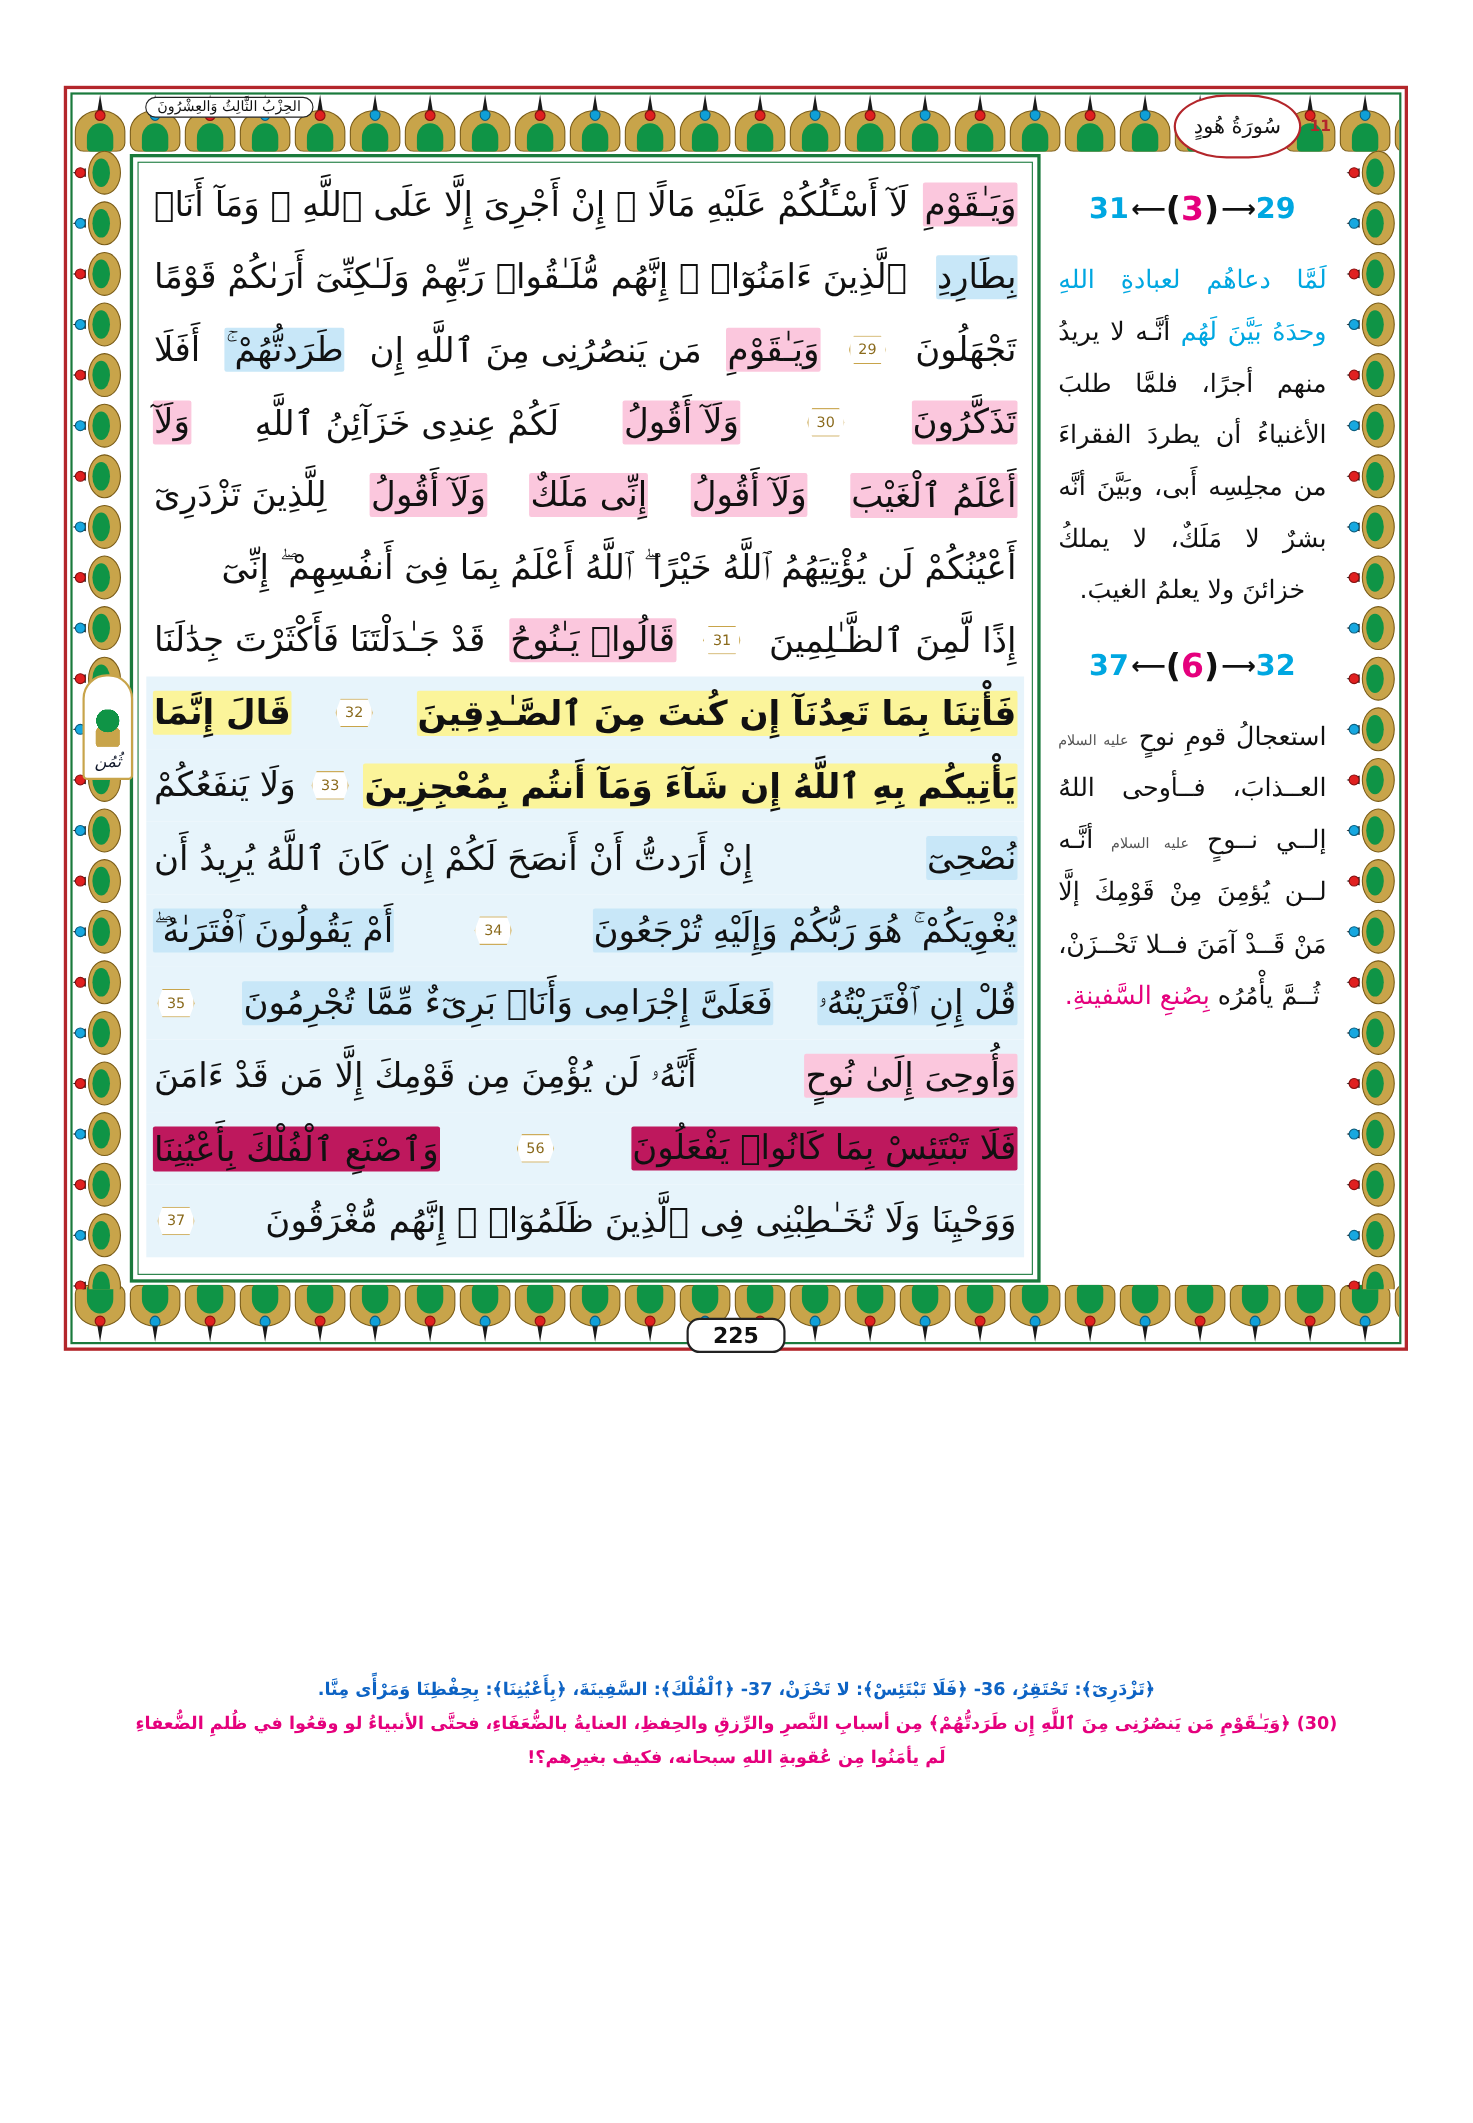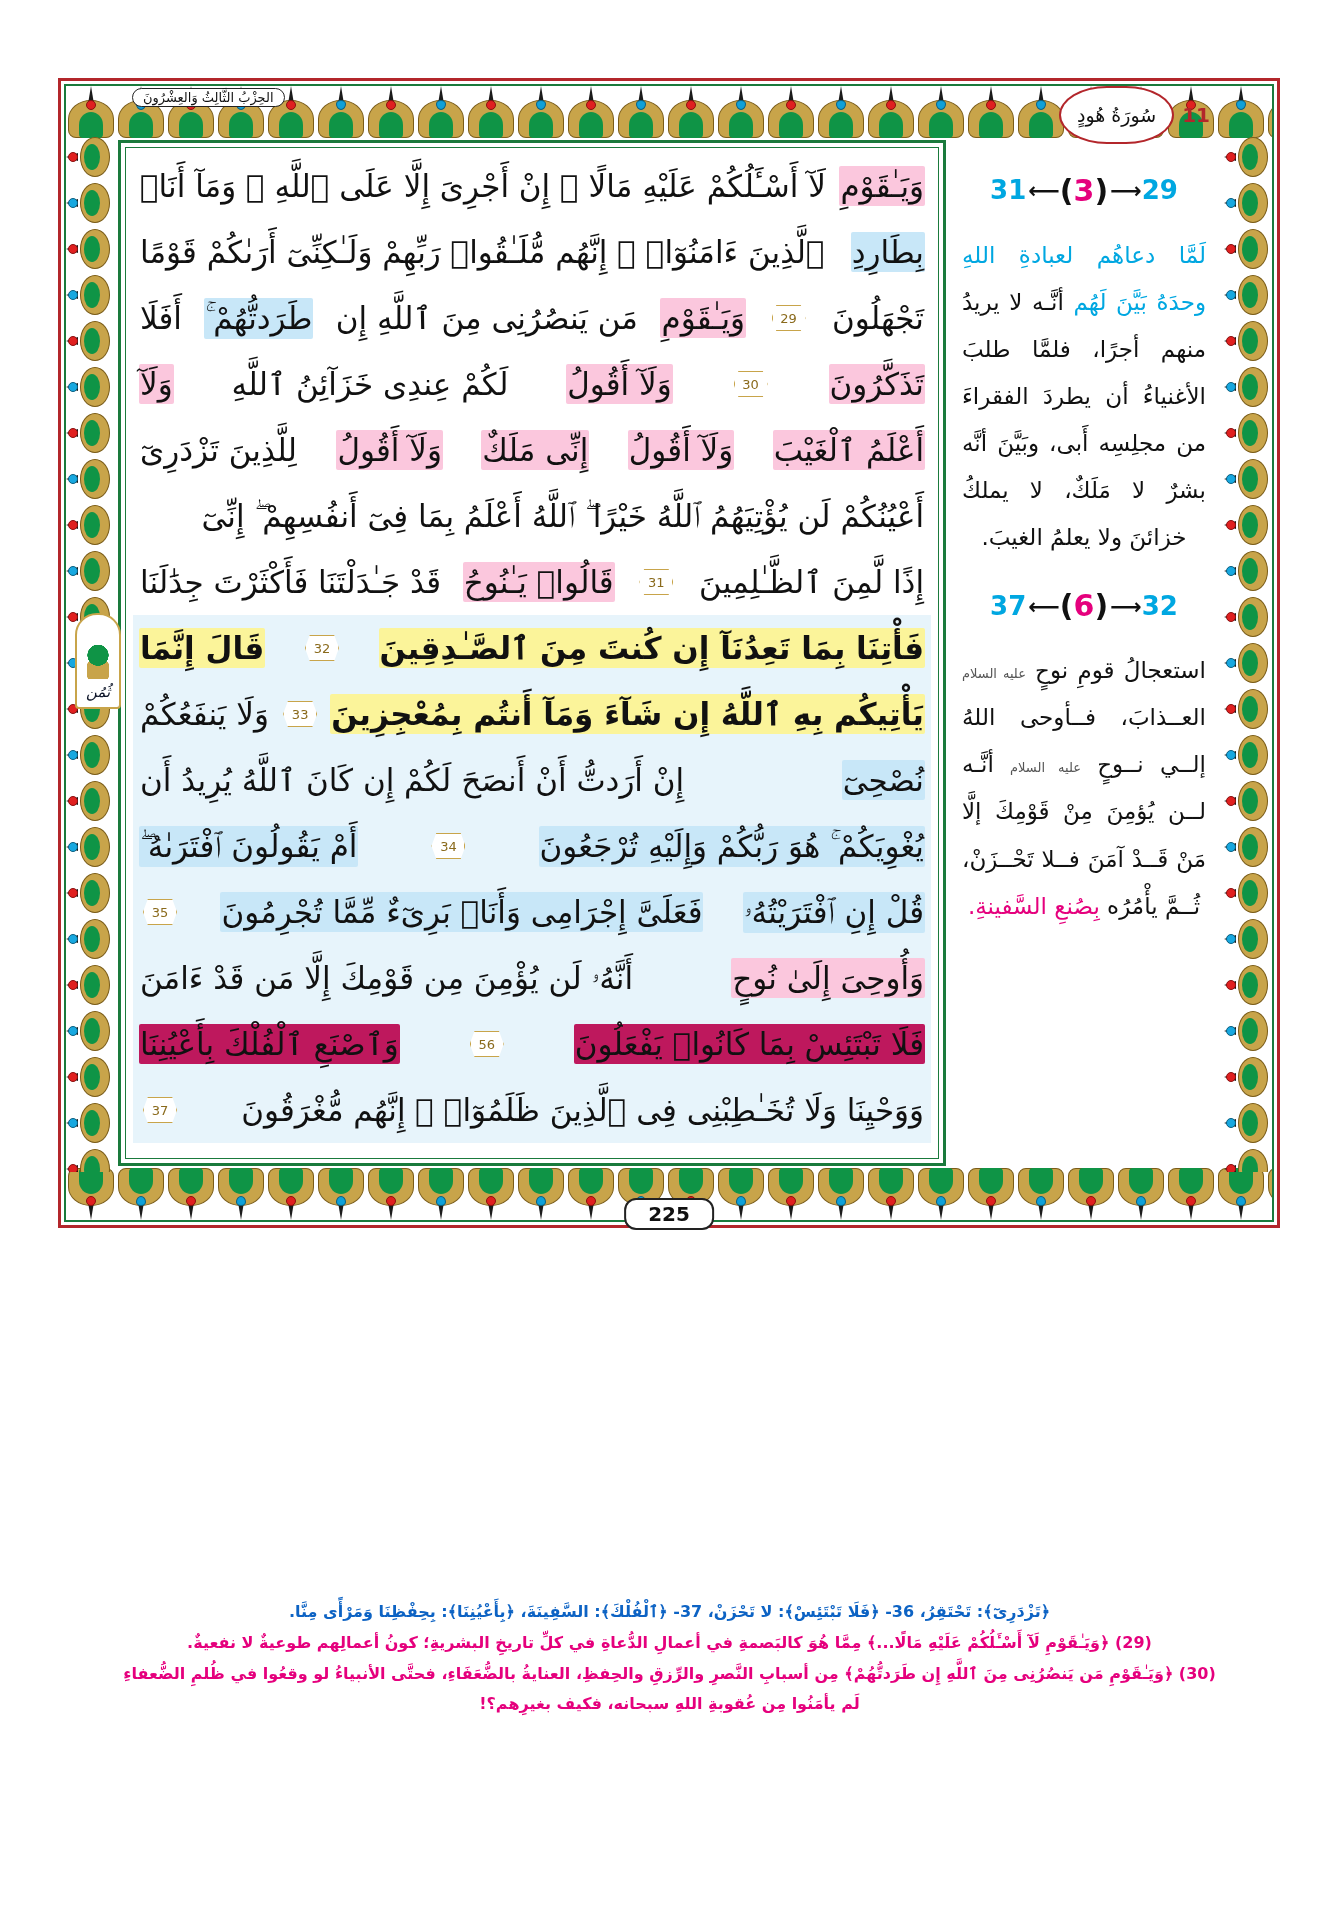--- a/index.html
+++ b/index.html
@@ -107,21 +107,21 @@
   }
   .hdr-right{
     position:absolute; top:8px; right:70px; z-index:12;
     display:flex; align-items:center; gap:8px; direction:rtl;
   }
   .surah-oval{
     background:#fff; border:2px solid #b3262b; border-radius:50%/60%;
     padding:16px 16px; font-size:19px; color:#111; direction:rtl;
   }
   .surah-num{
-    font-size:20px; color:#b3262b; font-weight:bold;
+    font-size:14px; color:#b3262b; font-weight:bold;
   }
 
   
   #content{
     position:absolute; left:60px; top:60px; right:60px; bottom:60px;
     display:flex; flex-direction:row-reverse;
   }
 
   
   #tafsir{
@@ -202,21 +202,21 @@
 
   
   .pagenum{
     position:absolute; bottom:-2px; left:50%; transform:translateX(-50%);
     background:#fff; border:2px solid #222; border-radius:12px;
     padding:2px 22px; font-size:20px; font-weight:bold; color:#111; z-index:14;
   }
 
   
   #footnotes{
-    position:absolute; left:70px; right:70px; top:1600px;
+    position:absolute; left:70px; right:70px; top:1524px;
     direction:rtl; text-align:center;
   }
   .fn{
     font-size:16px; line-height:1.55; margin:0 0 6px 0;
     font-family:"DejaVu Sans","Liberation Sans",sans-serif;
   }
   .fn-blue{ color:#0d63c4; font-weight:bold; }
   .fn-pink{ color:#e5007d; font-weight:bold; }
 </style>
 </head>
@@ -841,16 +841,15 @@
         <div class="orn"></div>
         <div class="lbl">ثُمُن</div>
       </div>
     </div>
 
   </div>
 </div>
 
 <div id="footnotes">
     <div class="fn fn-blue">﴿تَزْدَرِىٓ﴾: تَحْتَقِرُ، 36- ﴿فَلَا تَبْتَئِسْ﴾: لا تَحْزَنْ، 37- ﴿ٱلْفُلْكَ﴾: السَّفِينَةَ، ﴿بِأَعْيُنِنَا﴾: بِحِفْظِنَا وَمَرْأًى مِنَّا.</div>
-    <div class="fn fn-pink">(29) ﴿وَيَـٰقَوْمِ لَآ أَسْـَٔلُكُمْ عَلَيْهِ مَالًا...﴾ مِمَّا هُوَ كالبَصمةِ في أعمالِ الدُّعاةِ في كلِّ تاريخِ البشريةِ؛ كونُ أعمالِهم طوعيةٌ لا نفعيةٌ.</div>
     <div class="fn fn-pink">(30) ﴿وَيَـٰقَوْمِ مَن يَنصُرُنِى مِنَ ٱللَّهِ إِن طَرَدتُّهُمْ﴾ مِن أسبابِ النَّصرِ والرِّزقِ والحِفظِ، العنايةُ بالضُّعَفَاءِ، فحتَّى الأنبياءُ لو وقعُوا في ظُلمِ الضُّعفاءِ</div>
     <div class="fn fn-pink">لَم يأمَنُوا مِن عُقوبةِ اللهِ سبحانه، فكيف بغيرِهم؟!</div>
   </div>
 
 </body></html>

